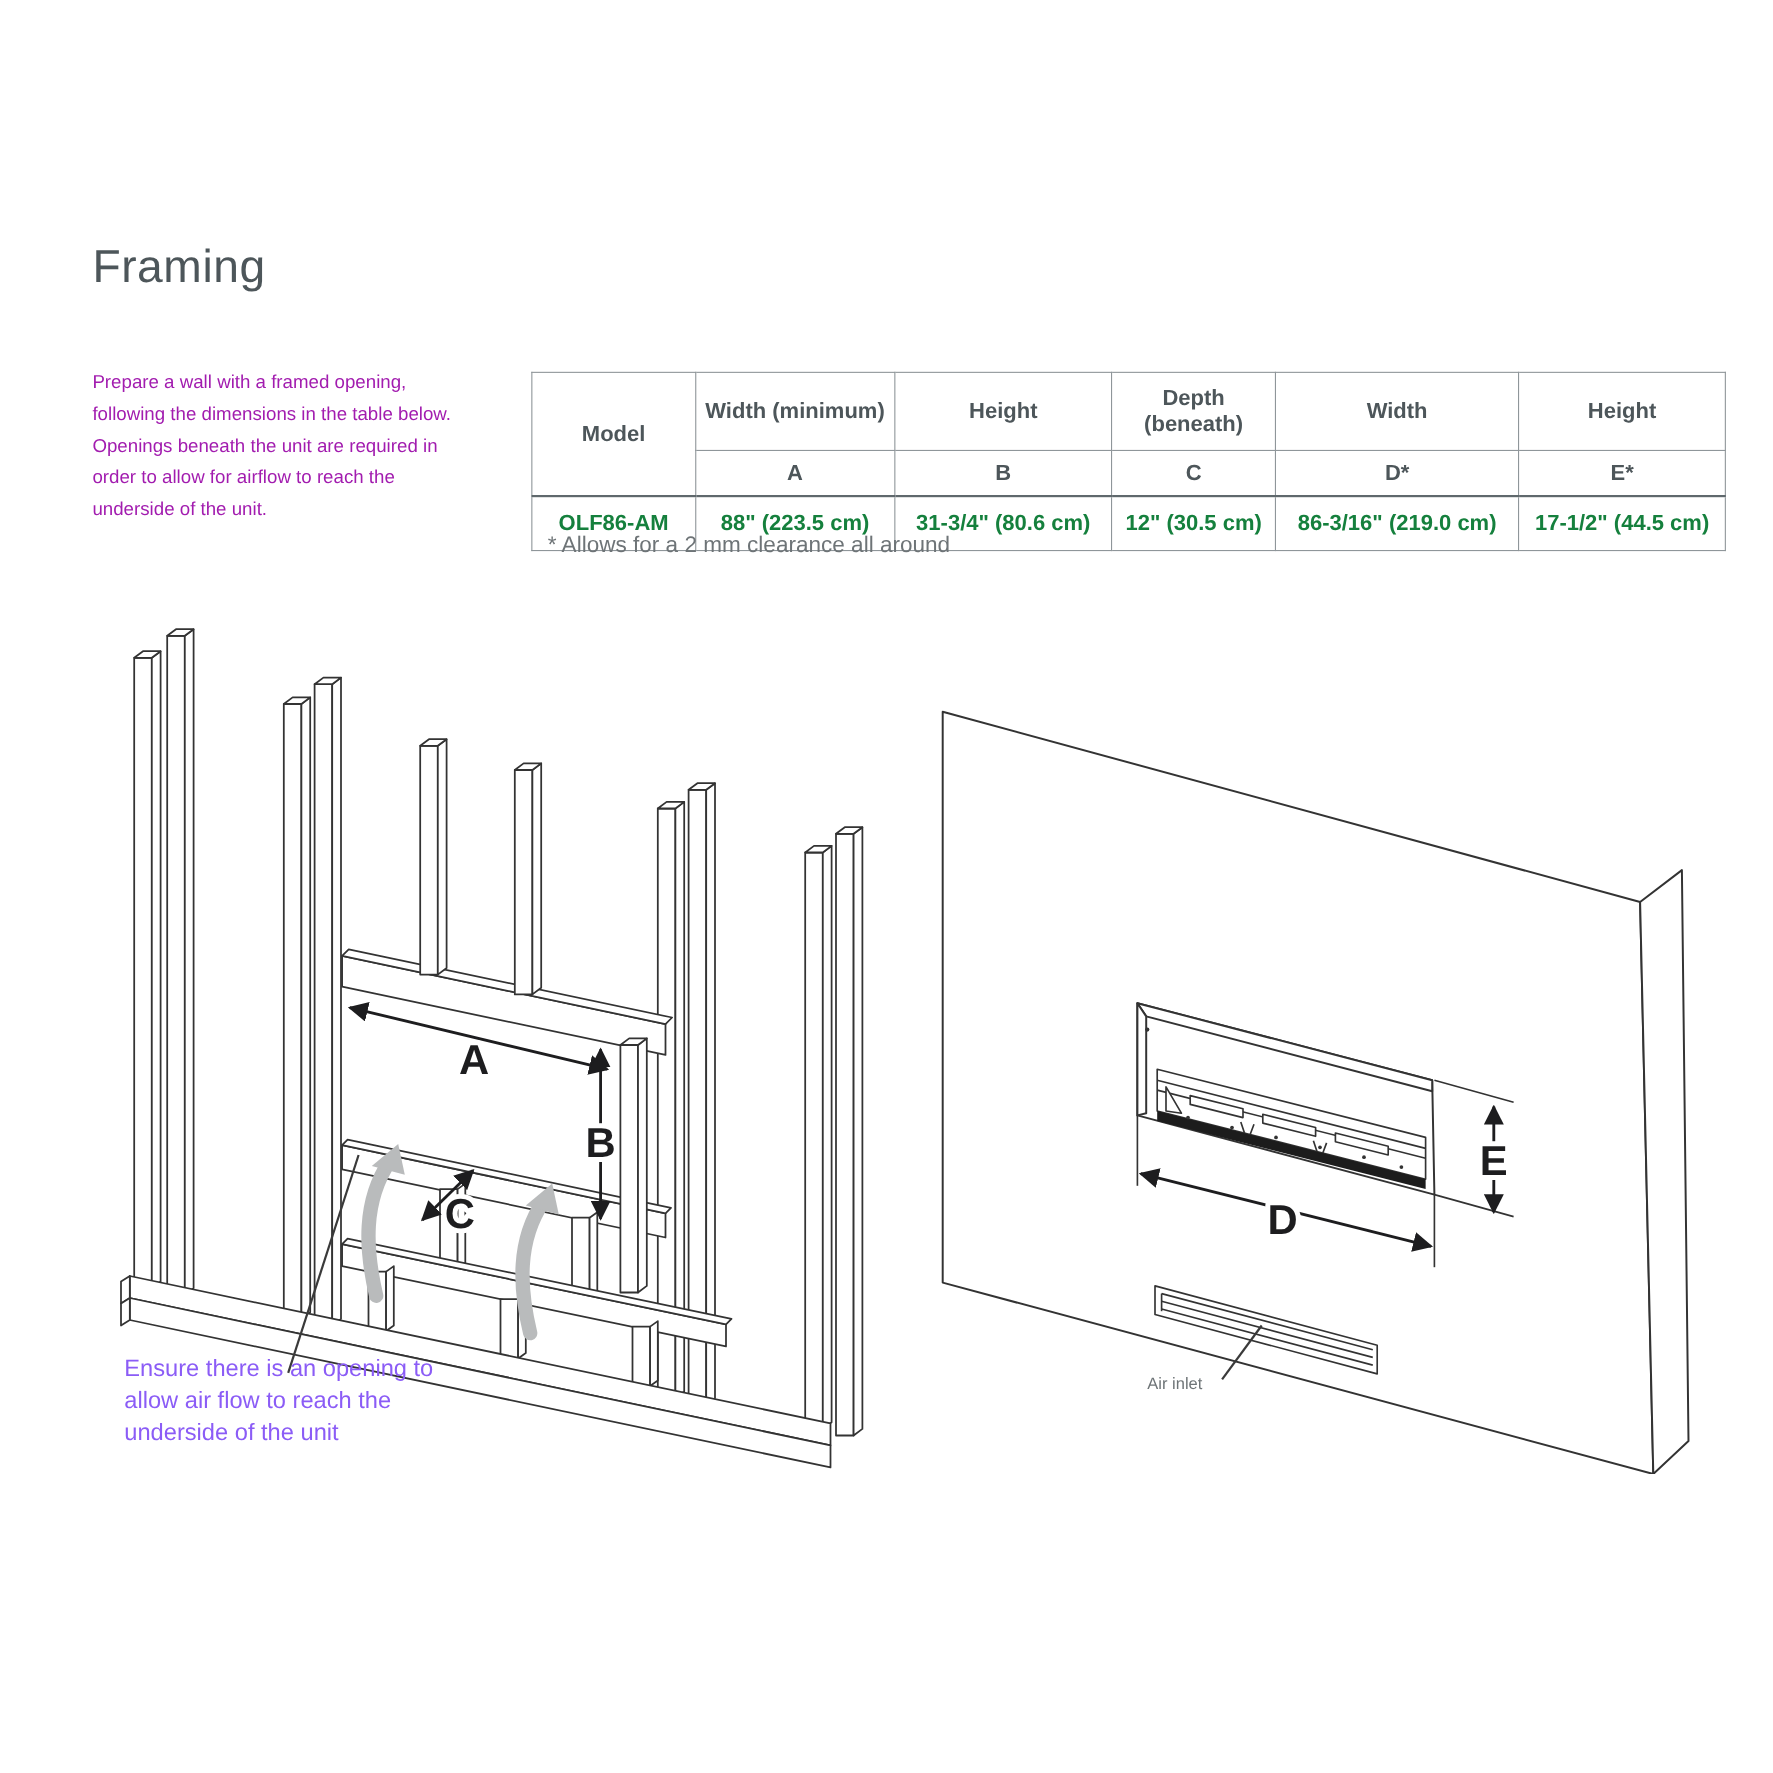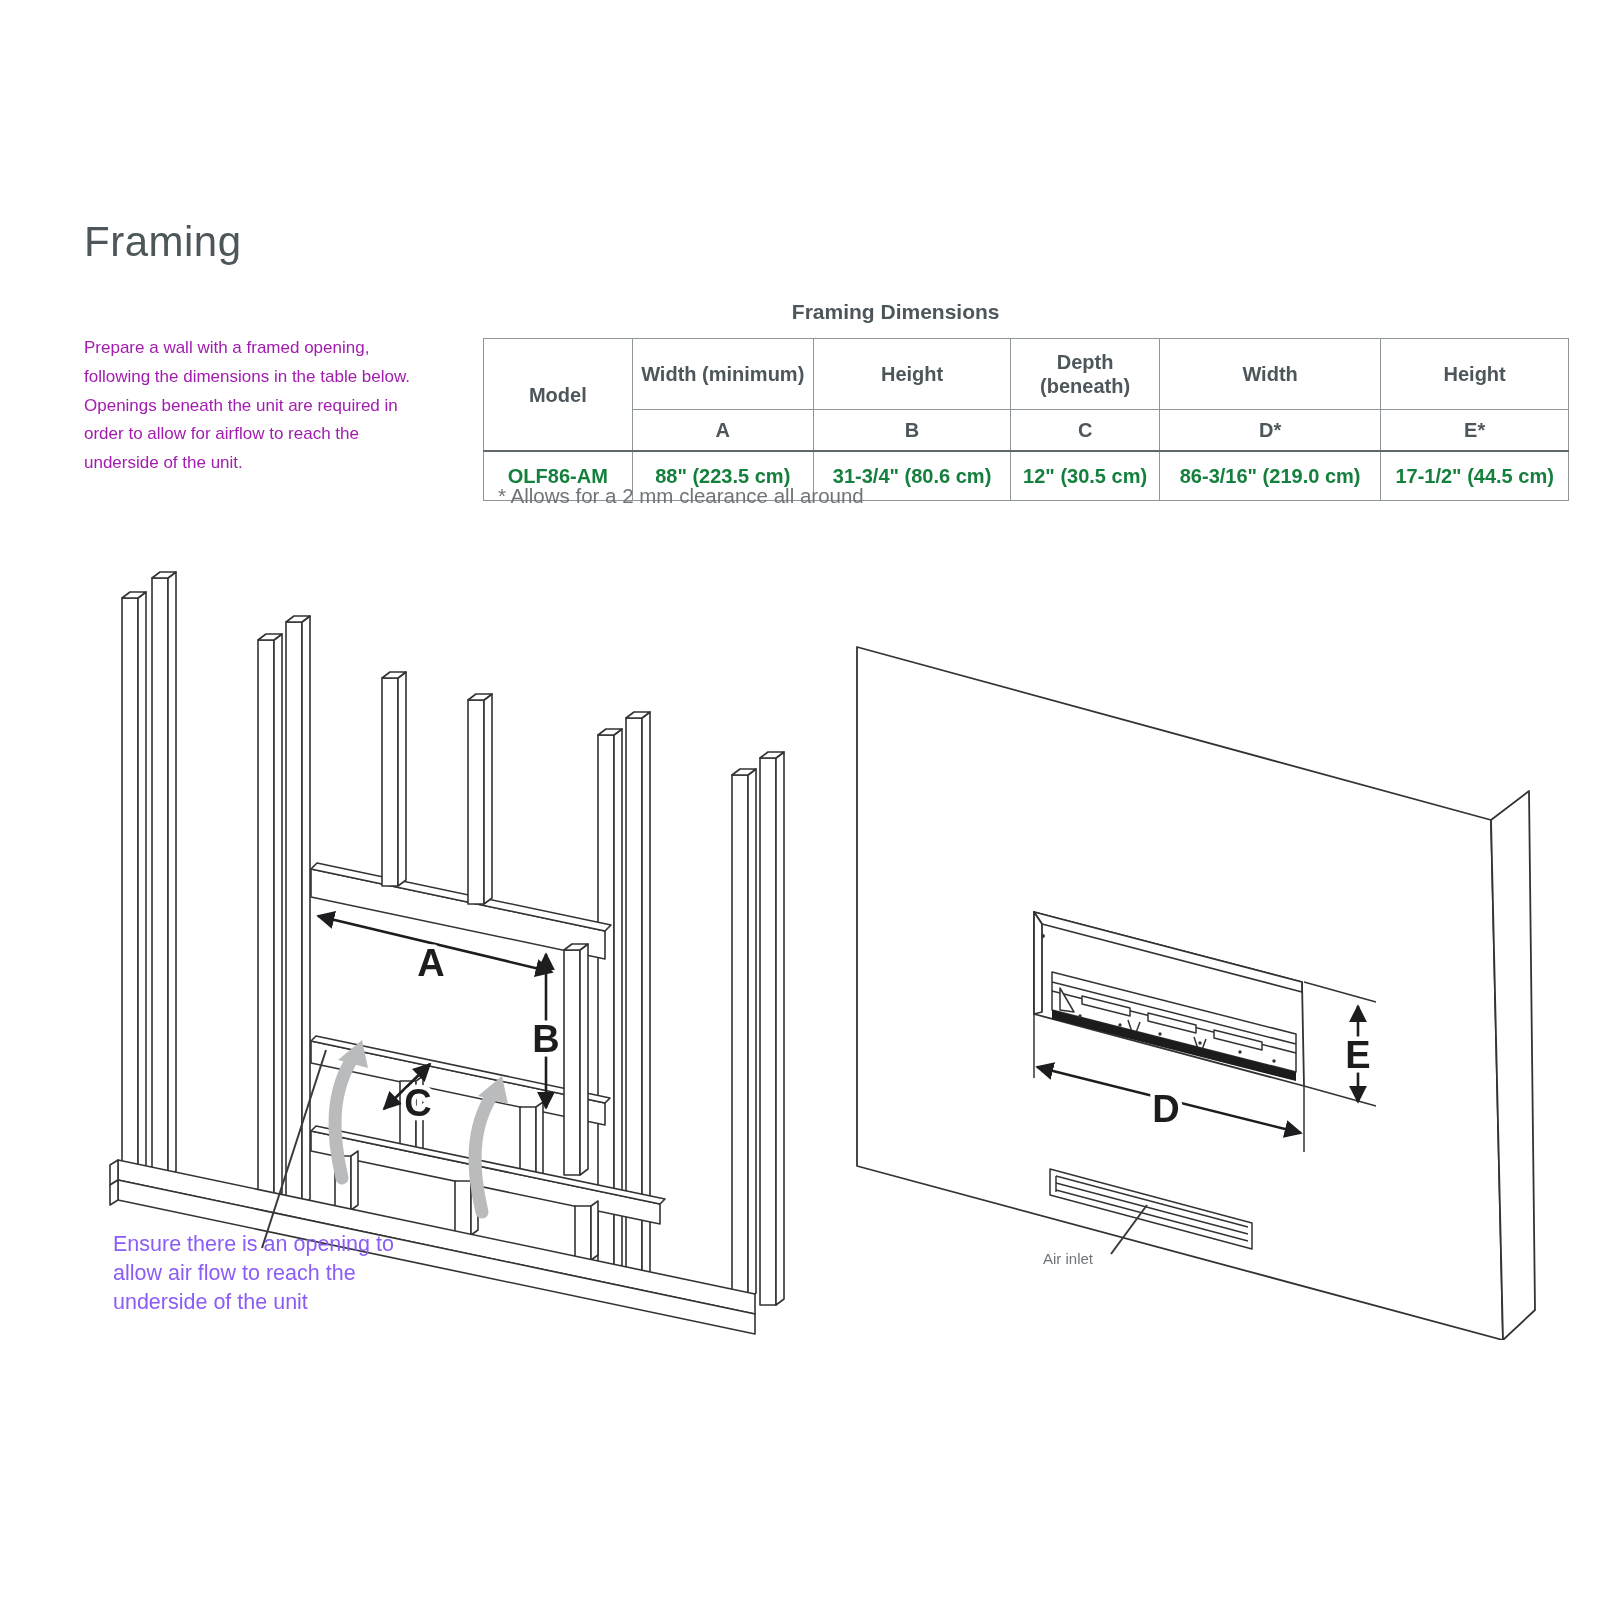--- a/index.html
+++ b/index.html
@@ -52,21 +52,20 @@
 </head>
 <body>
 
 <div class="abs" id="page-title">Framing</div>
 
 <div class="abs" id="intro">Prepare a wall with a framed opening, following the dimensions in the table below. Openings beneath the unit are required in order to allow for airflow to reach the underside of the unit.</div>
 
 <div class="abs" id="table-wrap">
   <div class="group-row">
     <div class="group-cell g-spacer"></div>
-    <div class="group-cell g-framing">Framing Dimensions</div>
   </div>
   <table class="spec">
     <colgroup>
       <col style="width:13.7%">
         <col style="width:16.7%">
         <col style="width:18.2%">
       <col style="width:13.7%">
         <col style="width:20.4%">
         <col style="width:17.3%">
     </colgroup>

